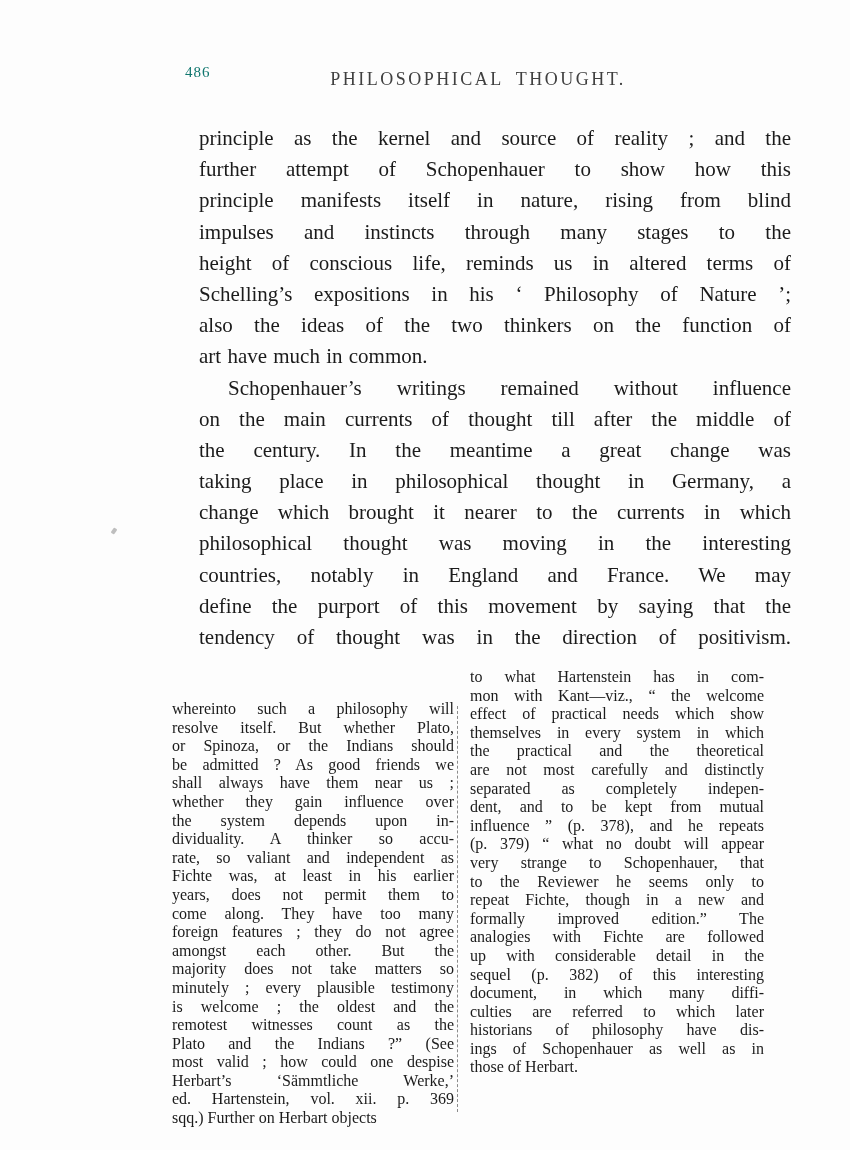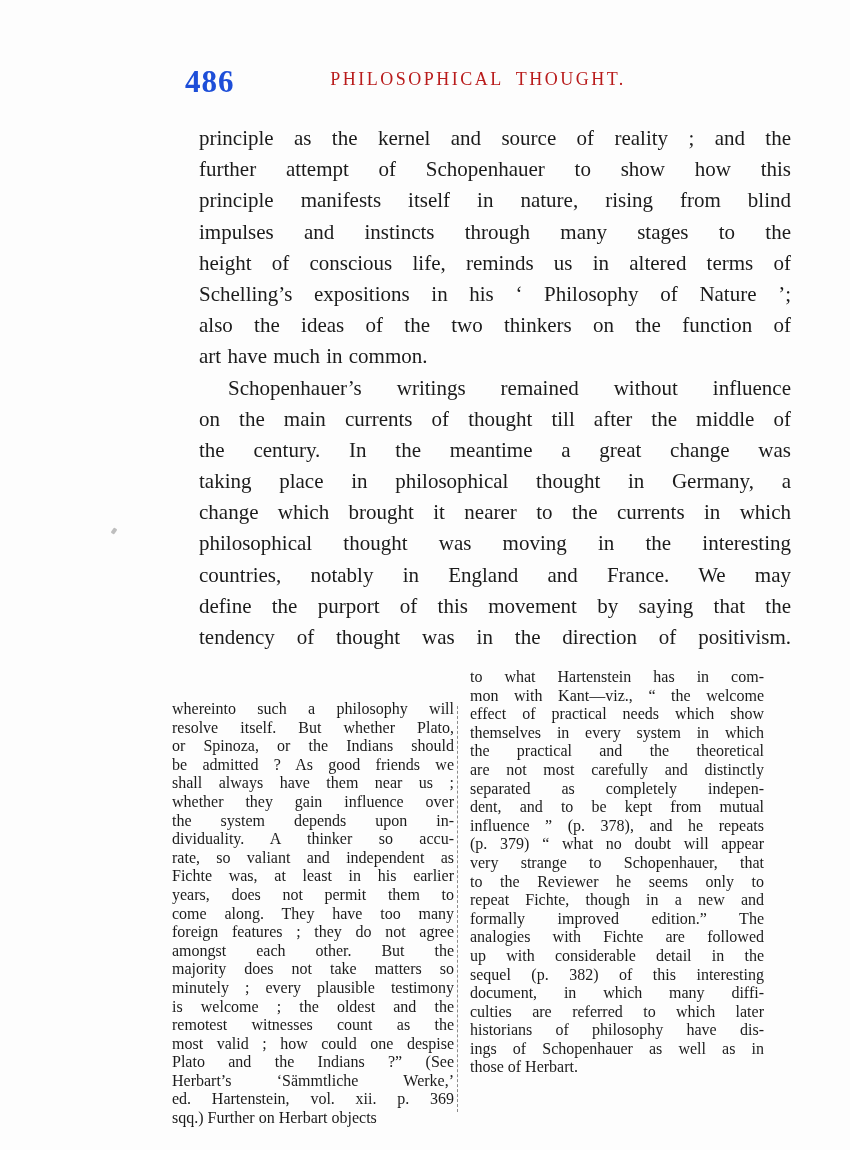--- a/index.html
+++ b/index.html
@@ -11,34 +11,33 @@
   }
   .book-page {
     position: relative;
     width: 850px; height: 1150px;
     background: #fdfdfd;
     overflow: hidden;
   }
   .page-number {
     position: absolute;
     left: 185px; top: 64px;
-    font-size: 31px;
+    font-size: 15px;
     letter-spacing: 1px;
-    color: #1d4ed8;
-    font-weight: bold;
+    color: #0f766e;
   }
   .running-title {
     position: absolute;
     left: 180px; top: 69px;
     width: 596px;
     text-align: center;
     font-size: 18px;
     letter-spacing: 2.5px;
     word-spacing: 6px;
-    color: #b91c1c;
+    color: #404040;
   }
   .main-text {
     position: absolute;
     left: 172px; top: 123px;
     width: 592px;
     font-size: 21px;
     word-spacing: 1px;
     margin-left: 27px;
   }
   .main-text .tline {
@@ -128,22 +127,22 @@
         <div class="tline j">rate, so valiant and independent as</div>
         <div class="tline j">Fichte was, at least in his earlier</div>
         <div class="tline j">years, does not permit them to</div>
         <div class="tline j">come along. They have too many</div>
         <div class="tline j">foreign features ; they do not agree</div>
         <div class="tline j">amongst each other. But the</div>
         <div class="tline j">majority does not take matters so</div>
         <div class="tline j">minutely ; every plausible testimony</div>
         <div class="tline j">is welcome ; the oldest and the</div>
         <div class="tline j">remotest witnesses count as the</div>
+        <div class="tline j">Plato and the Indians ?” (See</div>
         <div class="tline j">most valid ; how could one despise</div>
-        <div class="tline j">Plato and the Indians ?” (See</div>
         <div class="tline j">Herbart’s ‘Sämmtliche Werke,’</div>
         <div class="tline j">ed. Hartenstein, vol. xii. p. 369</div>
         <div class="tline last">sqq.) Further on Herbart objects</div>
       </div>
     <div class="fn-divider"></div>
     <div class="fn-col right">
         <div class="tline j">to what Hartenstein has in com-</div>
         <div class="tline j">mon with Kant—viz., “ the welcome</div>
         <div class="tline j">effect of practical needs which show</div>
         <div class="tline j">themselves in every system in which</div>

